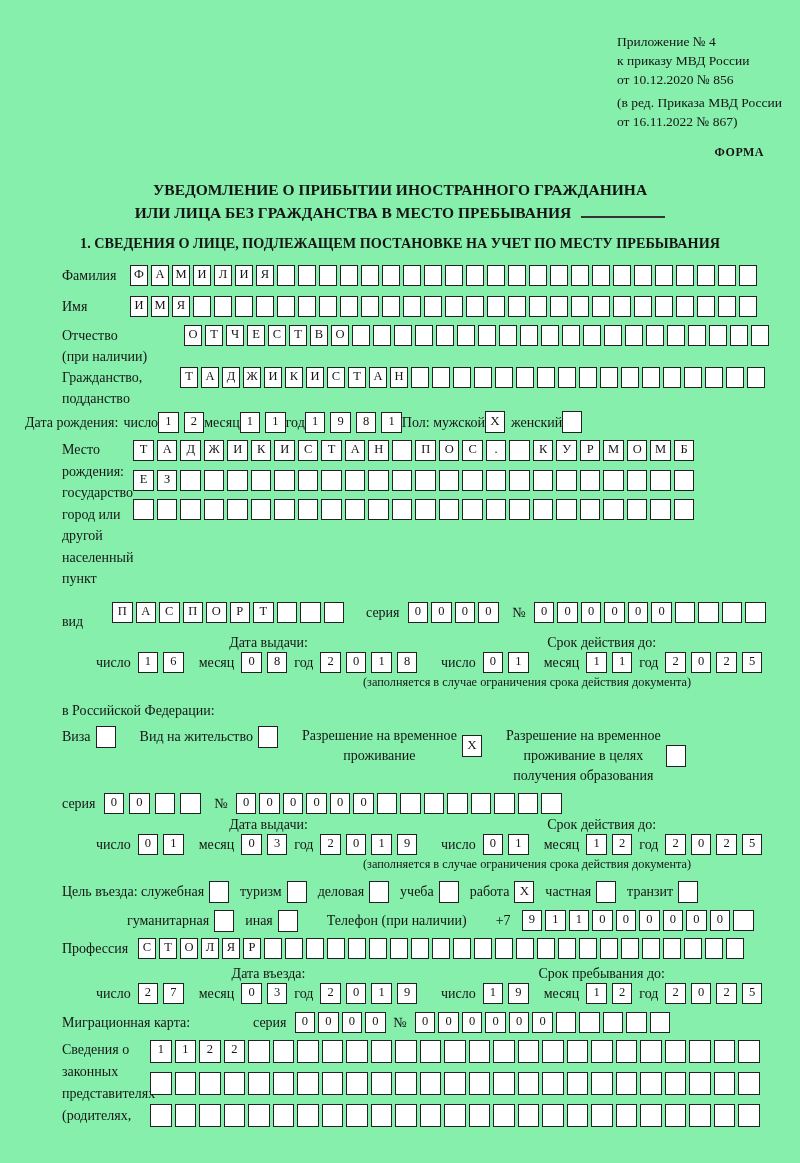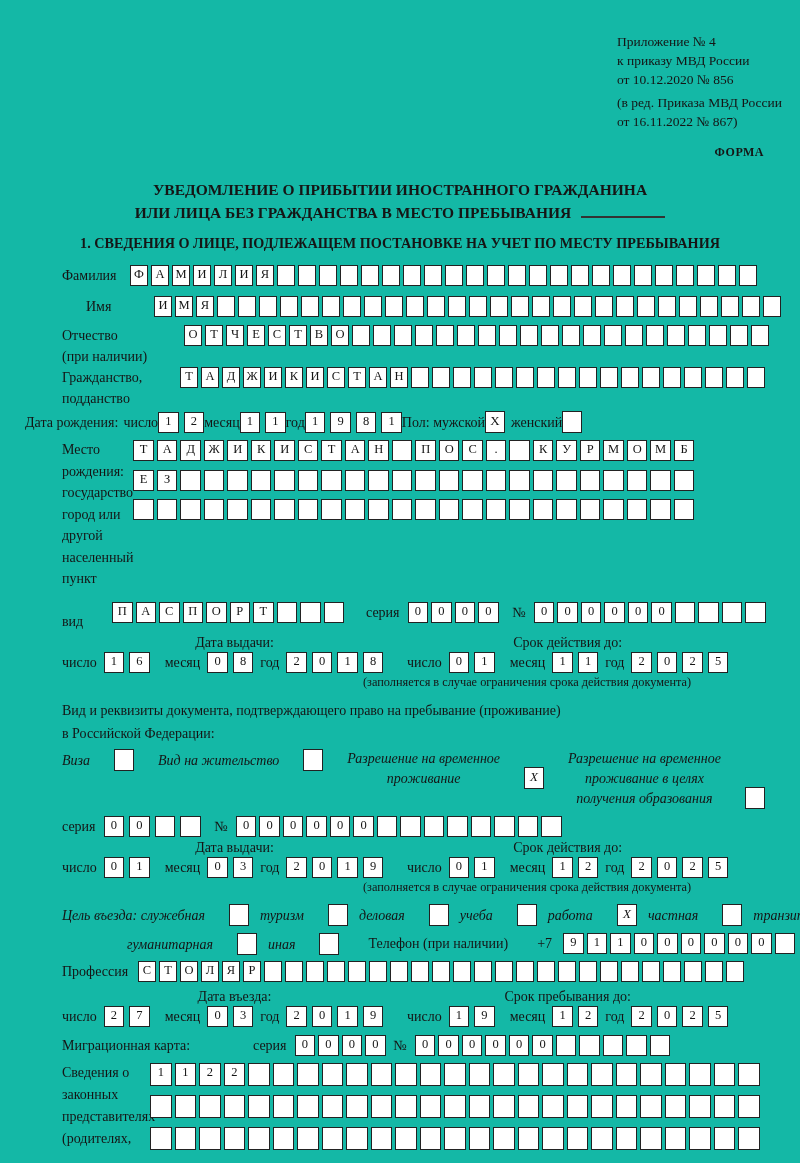--- a/index.html
+++ b/index.html
@@ -1,40 +1,40 @@
 <!DOCTYPE html>
 <html><head>
 <meta charset="utf-8">
 <style>
   html,body{margin:0;padding:0;background:#fff;}
-  .page{width:800px;height:1163px;background:#14b8a6;color:#151515;
+  .page{width:800px;height:1163px;background:#86efac;color:#151515;
         font-family:"Liberation Serif", serif;position:relative;overflow:hidden;}
   
   .hdr{margin:32px 0 0 617px;font-size:13.5px;line-height:19px;}
   .hdr .grp2{margin-top:4px;}
   .forma{margin:14px 36px 0 0;text-align:right;font-weight:bold;font-size:12px;letter-spacing:.5px;}
   .title{margin-top:18px;text-align:center;font-weight:bold;font-size:15.5px;line-height:23px;}
   .title-underline{display:inline-block;width:84px;border-bottom:2px solid #333;height:14px;margin-left:10px;}
   .sect{margin-top:11px;text-align:center;font-weight:bold;font-size:14.2px;}
   
   .row{display:flex;align-items:flex-start;}
   .lbl{font-size:14px;line-height:21px;white-space:nowrap;}
   .cells{display:inline-flex;gap:3px;flex-wrap:nowrap;}
   .cell{box-sizing:border-box;flex:0 0 auto;width:18px;height:21px;border:1.5px solid #222;
         font-size:12.5px;line-height:17px;text-align:center;background:#fff;}
   .wide .cell{width:20.5px;}
   .gap5{gap:5px;}
   .sved .cell{width:21.5px;height:23px;}
   .cbx .cell{width:20px;height:22px;font-size:13px;line-height:18px;}
   .dline{display:flex;gap:7px;align-items:flex-start;margin-top:1px;}
   .dhead{font-size:14px;text-align:center;}
-  .dgroupL{width:345px;padding-left:62px;box-sizing:content-box;}
+  .dgroupL{width:345px;padding-left:96px;box-sizing:content-box;}
   .note-r{font-size:12.3px;padding-left:363px;margin-top:2px;white-space:nowrap;}
   .plabel{font-size:14px;line-height:20px;text-align:center;}
-  .pair{display:flex;gap:24px;align-items:flex-end;font-style:italic;}
+  .pair{display:flex;gap:5px;align-items:center;}
 </style>
 </head>
 <body>
 
 <div class="page">
 
   <div class="hdr">
     <div>Приложение № 4</div>
     <div>к приказу МВД России</div>
     <div>от 10.12.2020 № 856</div>
@@ -79,21 +79,21 @@
         <span class="cell"></span>
         <span class="cell"></span>
         <span class="cell"></span>
         <span class="cell"></span>
         <span class="cell"></span>
         <span class="cell"></span>
         <span class="cell"></span>
       </span>
   </div>
 
-  <div class="row" style="margin-top:10px;padding-left:86px;">
+  <div class="row" style="margin-top:10px;padding-left:62px;">
     <span class="lbl" style="width:68px;">Имя</span>
     <span class="cells">
         <span class="cell">И</span>
         <span class="cell">М</span>
         <span class="cell">Я</span>
         <span class="cell"></span>
         <span class="cell"></span>
         <span class="cell"></span>
         <span class="cell"></span>
         <span class="cell"></span>
@@ -393,21 +393,20 @@
             <span class="cell">0</span>
             <span class="cell">2</span>
             <span class="cell">5</span>
           </span>
       </div>
     </div>
   </div>
   <div class="note-r">(заполняется в случае ограничения срока действия документа)</div>
 
   <div style="margin-top:9px;padding-left:62px;font-size:14px;line-height:23px;">
-    <div>Вид и реквизиты документа, подтверждающего право на пребывание (проживание)</div>
     <div>в Российской Федерации:</div>
   </div>
 
   <div class="row" style="margin-top:4px;padding-left:62px;gap:24px;">
     <span class="pair">
       <span class="lbl">Виза</span>
       <span class="cells cbx">
           <span class="cell"></span>
         </span>
     </span>

